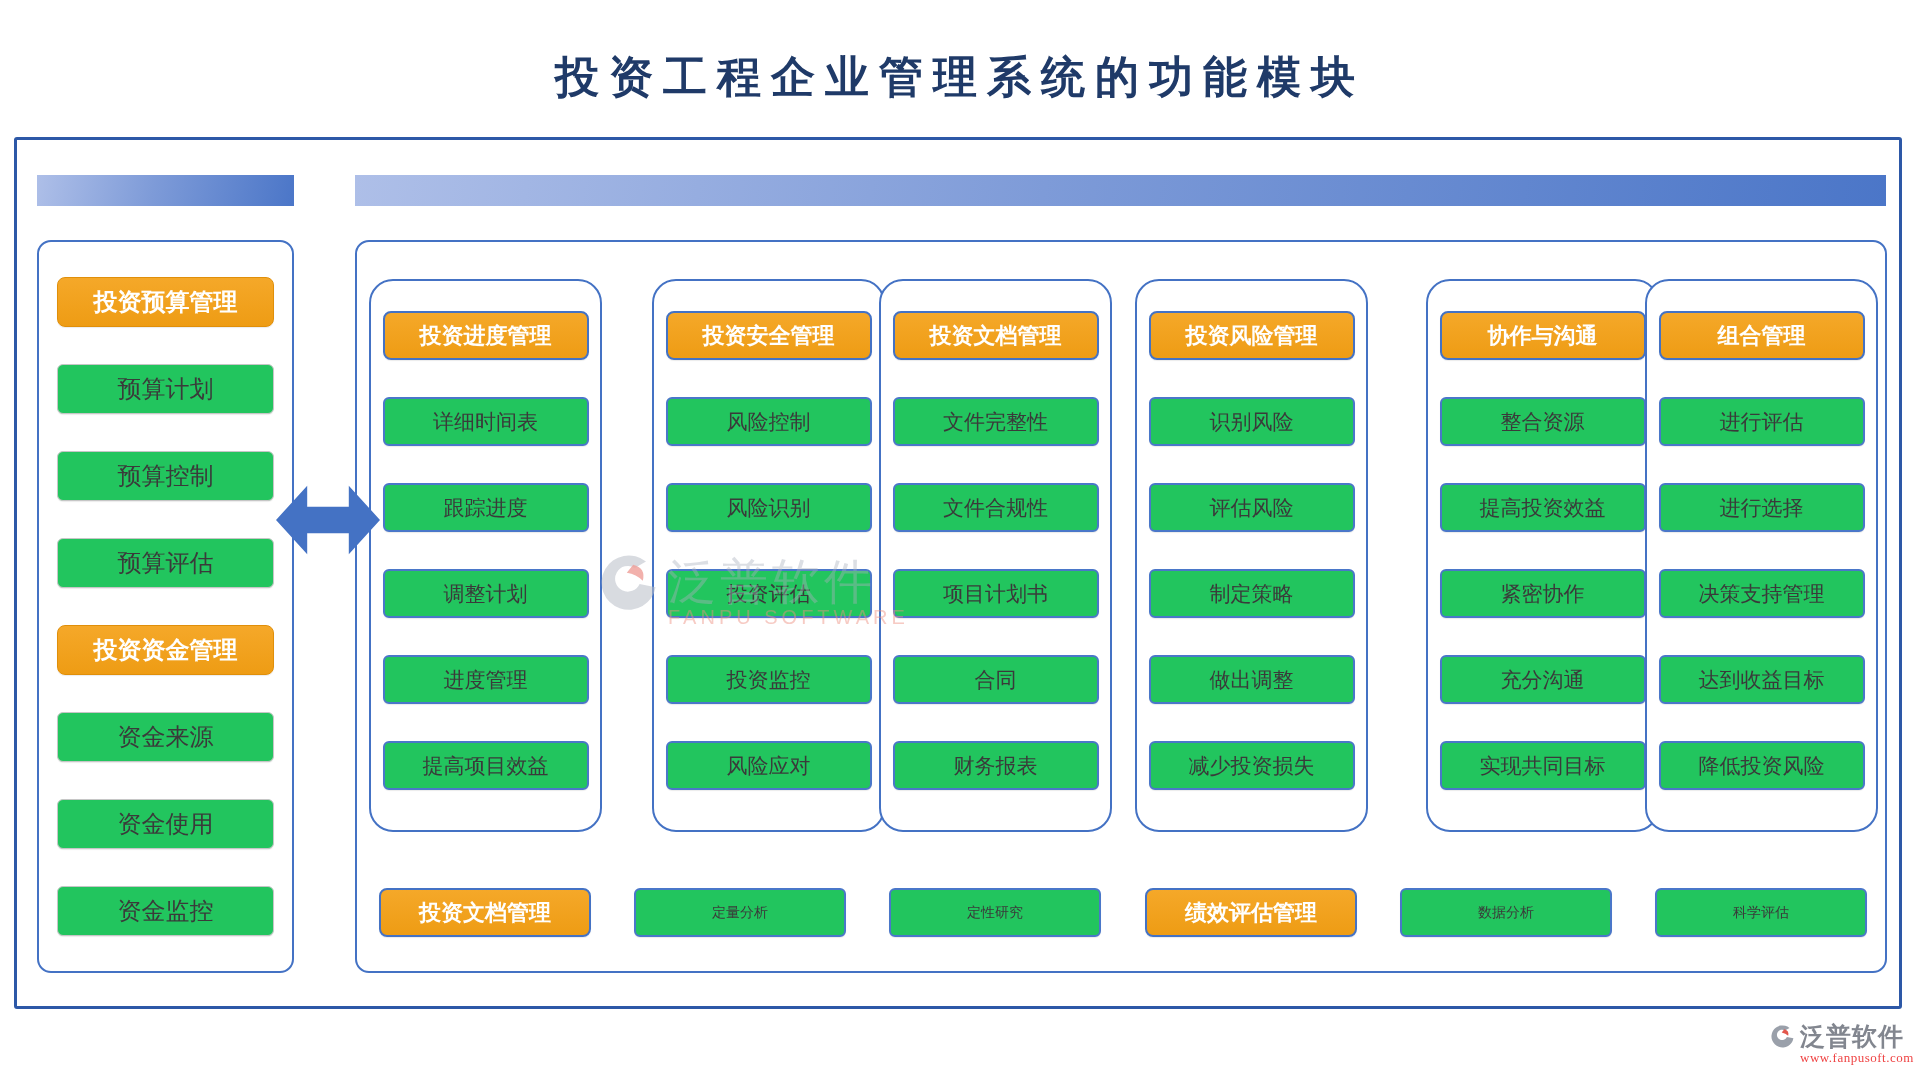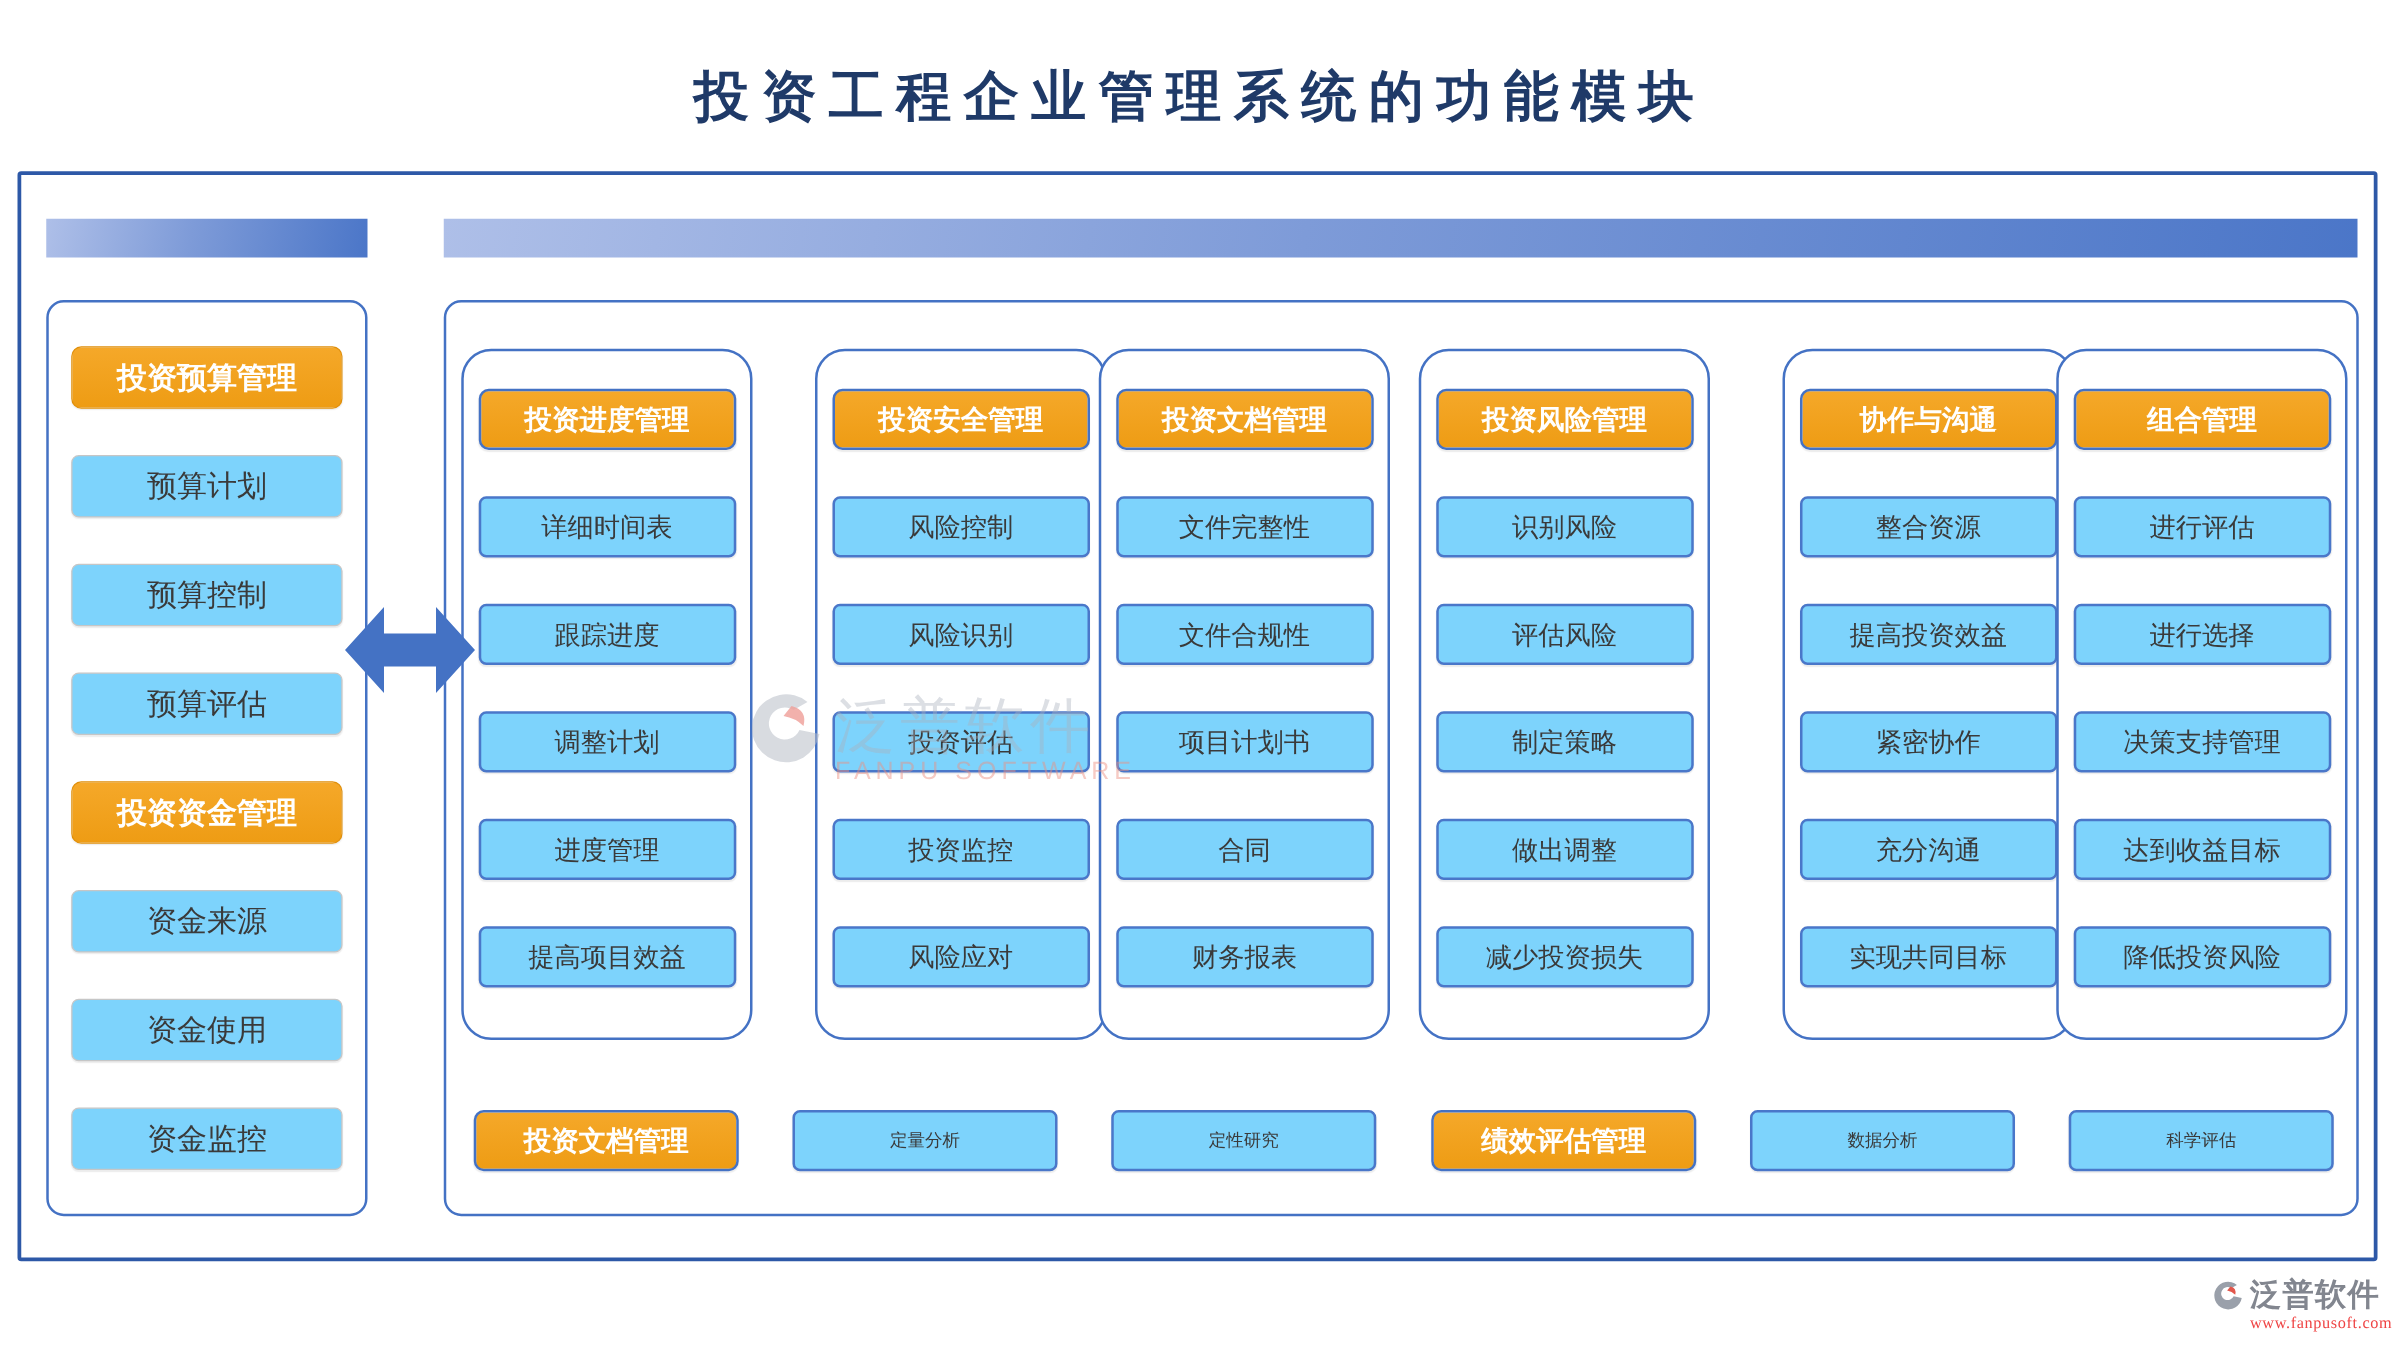--- a/index.html
+++ b/index.html
@@ -22,21 +22,21 @@
   }
   .grad-bar.left{left:37px;top:175px;width:257px;}
   .grad-bar.right{left:355px;top:175px;width:1531px;}
   .side-panel{
     left:37px;top:240px;width:257px;height:733px;background:#fff;
     border:2px solid #4472c4;border-radius:14px;box-sizing:border-box;
     display:flex;flex-direction:column;gap:37px;padding:35px 18px;
   }
   .btn{
     height:50px;min-height:50px;display:flex;align-items:center;justify-content:center;
-    font-size:24px;color:#3a3a3a;background:#7dd3fc;
+    font-size:24px;color:#3a3a3a;background:#22c55e;
     border:1px solid #c6c6c6;border-radius:6px;box-sizing:border-box;
     box-shadow:0 1px 1px rgba(0,0,0,0.08);
   }
   .btn.orange{
     background:linear-gradient(180deg,#f5a829 0%,#ee9c14 100%);
     color:#ffffff;font-weight:bold;border:1px solid #e08f0a;border-radius:8px;
   }
   .main-panel{
     left:355px;top:240px;width:1532px;height:733px;background:#fff;
     border:2px solid #4472c4;border-radius:14px;box-sizing:border-box;

